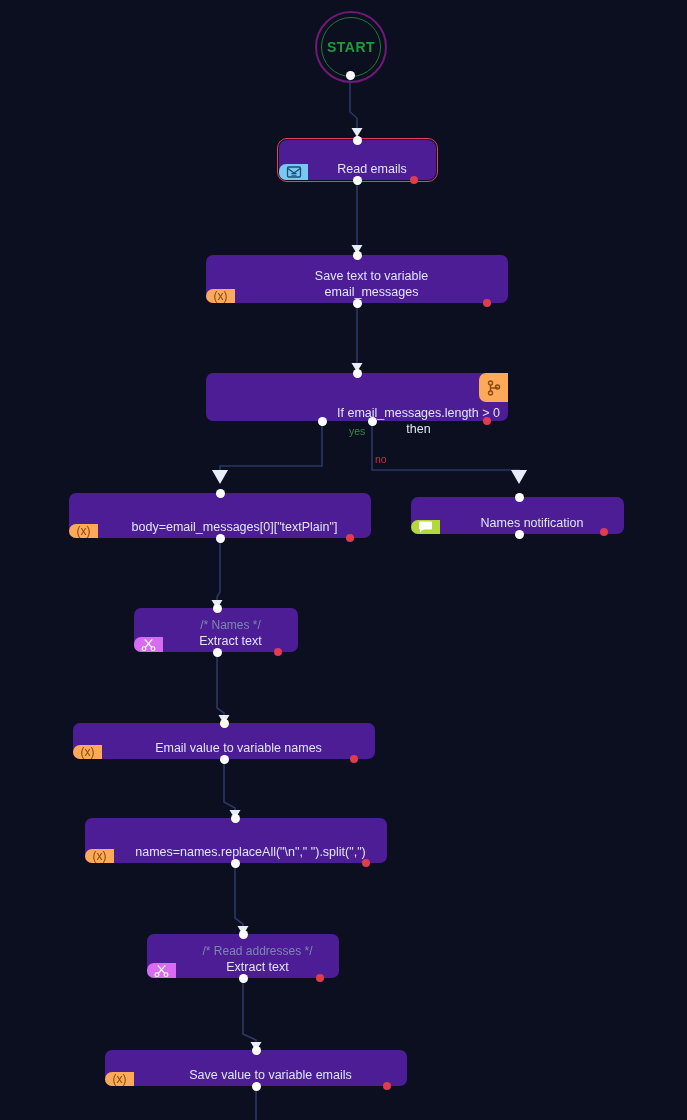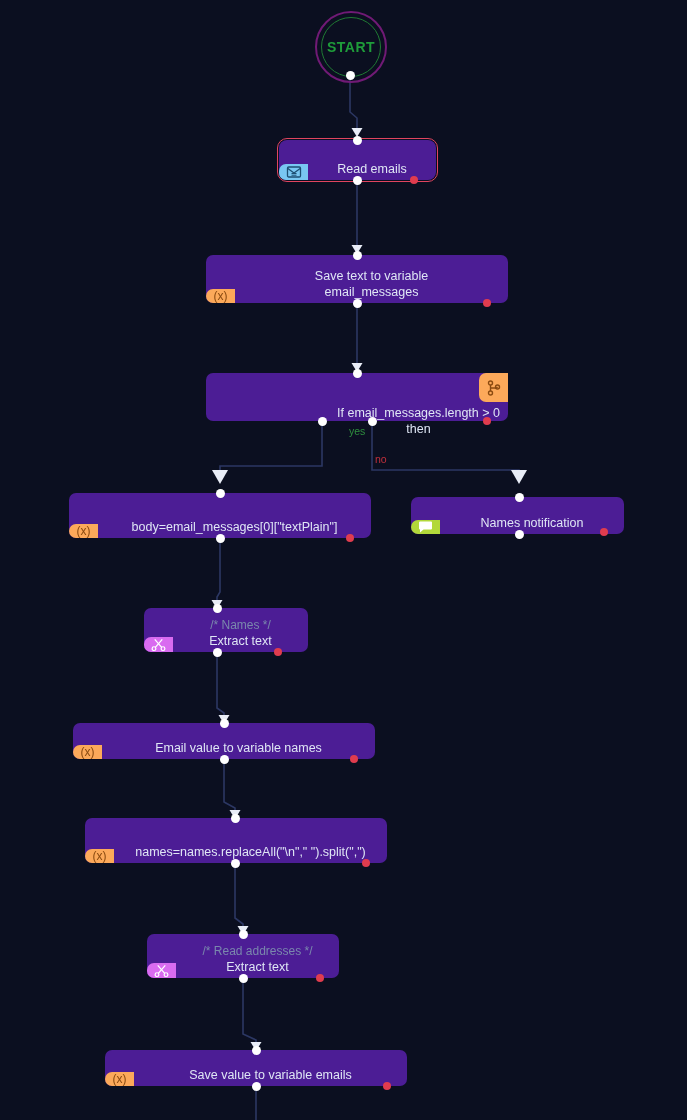--- a/index.html
+++ b/index.html
@@ -265,21 +265,21 @@
       </svg>
     </div>
     <div class="node-body">
       <div class="node-title">Names notification</div>
     </div>
   </div>
   <div class="port" style="left:519px; top:497px;"></div>
   <div class="port" style="left:519px; top:534px;"></div>
   <div class="port-err" style="left:604px; top:532px;"></div>
 
-  <div class="node" style="left:134px; top:608px; width:164px; height:44px;margin-left:10px;">
+  <div class="node" style="left:134px; top:608px; width:164px; height:44px;">
     <div class="node-icon ic-magenta">
       <svg width="15" height="15" viewBox="0 0 16 16" fill="none" stroke="#ffffff" stroke-width="1.3">
         <circle cx="3.2" cy="12.4" r="2"></circle>
         <circle cx="12.8" cy="12.4" r="2"></circle>
         <path d="M4.6 11 L12 2.5"></path>
         <path d="M11.4 11 L4 2.5"></path>
       </svg>
     </div>
     <div class="node-body">
       <div class="node-comment">/* Names */</div>

